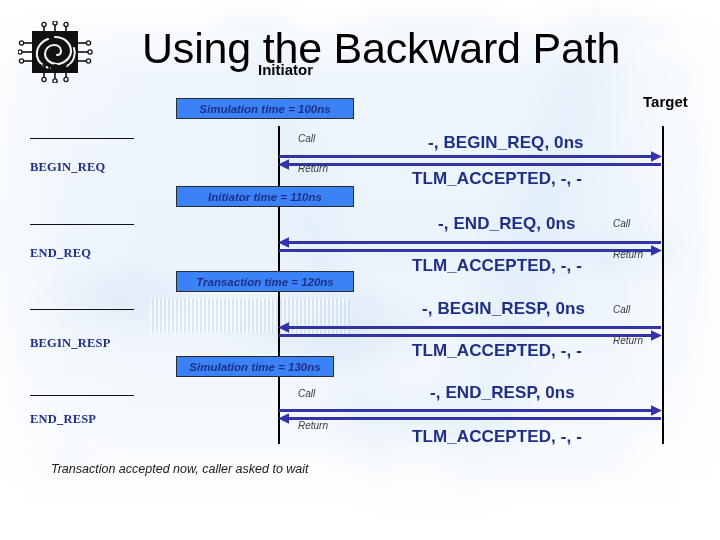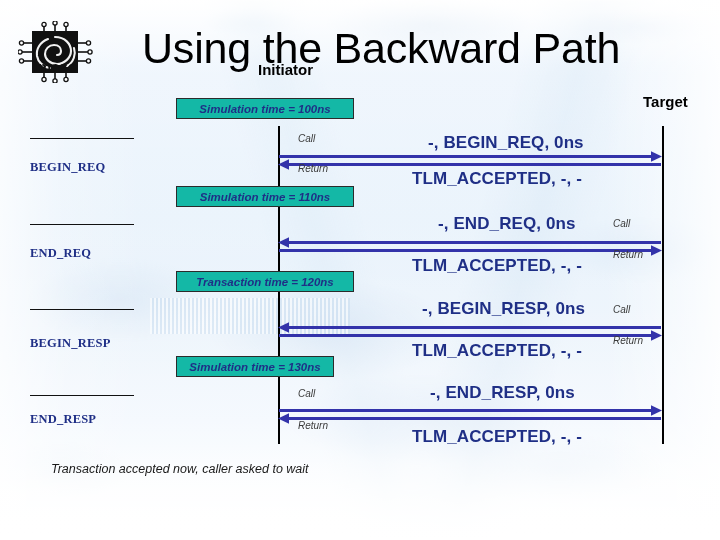--- a/index.html
+++ b/index.html
@@ -129,21 +129,21 @@
     width: 2px;
     background: #000000;
   }
   #lifeline-initiator { left: 278px; }
   #lifeline-target    { left: 662px; }
 
   
   .simbox {
     position: absolute;
     border: 1px solid #2b2b2b;
-    background: #14b8a6;
+    background: #3b82f6;
     color: #1f2f86;
     font-size: 11.5px;
     font-weight: 700;
     font-style: italic;
     text-align: center;
     line-height: 20px;
     height: 21px;
     white-space: nowrap;
     box-sizing: border-box;
   }
@@ -354,19 +354,19 @@
             <polygon points="0,5.5 11,0.2999999999999998 11,10.7" fill="#3333aa"></polygon>
           </svg></div>
       </div>
       <div class="ann" style="left: 298px; top: 388px;">Call</div>
       <div class="ann" style="left: 298px; top: 420px;">Return</div>
       <div class="payload" style="left: 430px; top: 383px;">-, END_RESP, 0ns</div>
       <div class="payload" style="left: 412px; top: 427px;">TLM_ACCEPTED, -, -</div>
     </div>
   <div id="simbox-layer">
       <div class="simbox" style="left: 176px; top: 98px; width: 178px;">Simulation time = 100ns</div>
-      <div class="simbox" style="left: 176px; top: 186px; width: 178px;">Simulation time = 110ns</div>
+      <div class="simbox" style="left: 176px; top: 186px; width: 178px;">Initiator time = 110ns</div>
       <div class="simbox" style="left: 176px; top: 271px; width: 178px;">Transaction time = 120ns</div>
       <div class="simbox" style="left: 176px; top: 356px; width: 158px;">Simulation time = 130ns</div>
     </div>
 
   <div class="footnote">Transaction accepted now, caller asked to wait</div>
 </div>
 
 </body></html>

